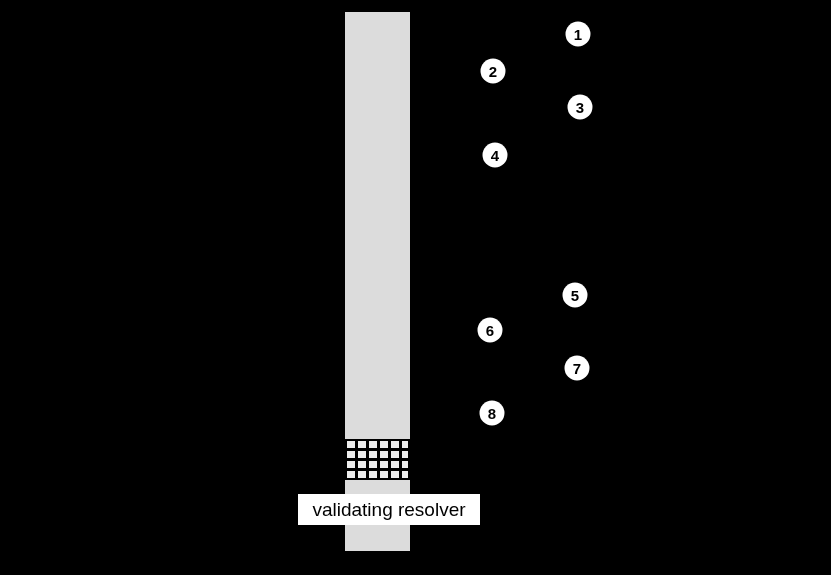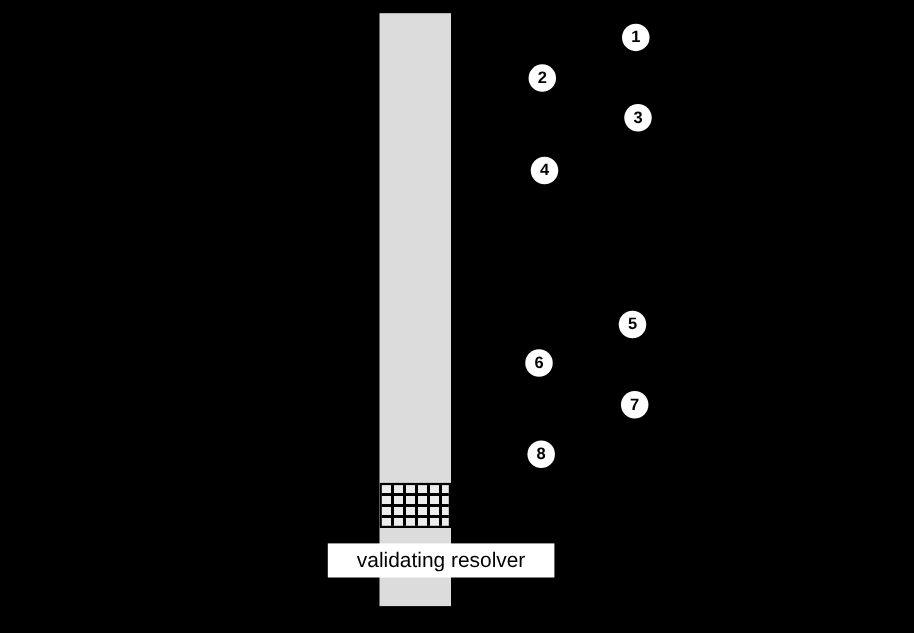--- a/index.html
+++ b/index.html
@@ -33,21 +33,21 @@
     border: 2px solid #000;
     background:
       repeating-linear-gradient(90deg, transparent 0, transparent 8px, #000 8px, #000 11px),
       repeating-linear-gradient(0deg, transparent 0, transparent 7px, #000 7px, #000 10px),
       #ededed;
   }
   .label {
     position: absolute;
     left: 298px;
     top: 494px;
-    width: 206px;
+    width: 182px;
     height: 31px;
     background: #ffffff;
     color: #000000;
     display: flex;
     align-items: center;
     justify-content: center;
     font-size: 19px;
     white-space: nowrap;
   }
   .marker {

